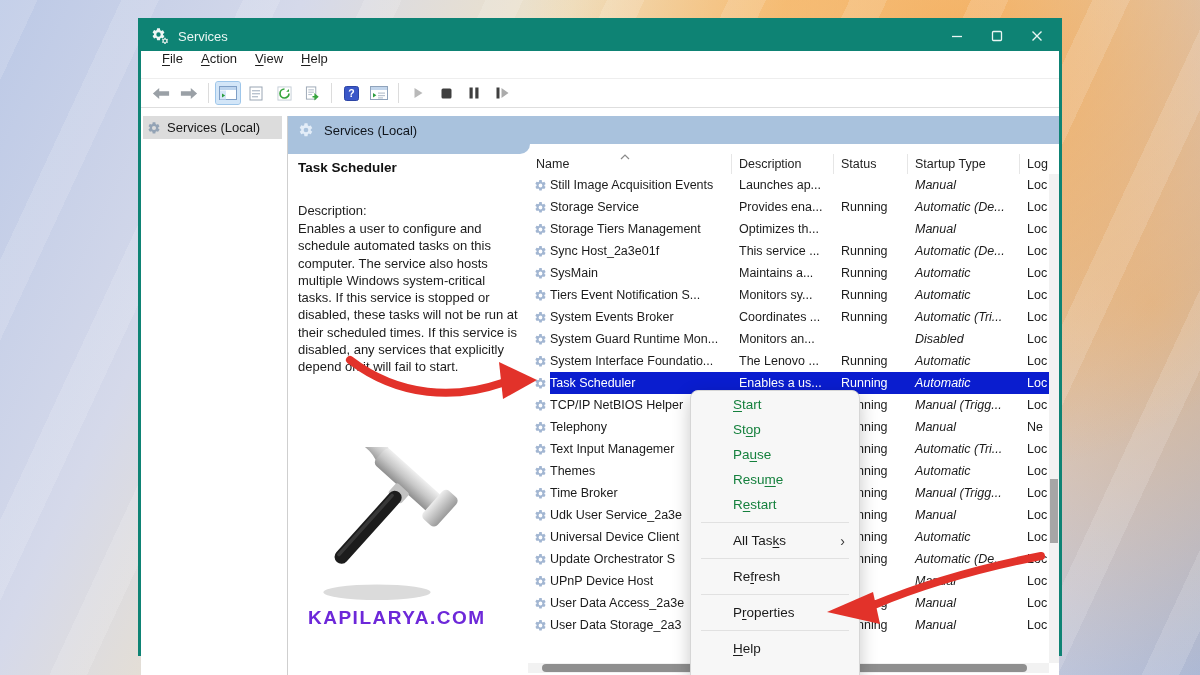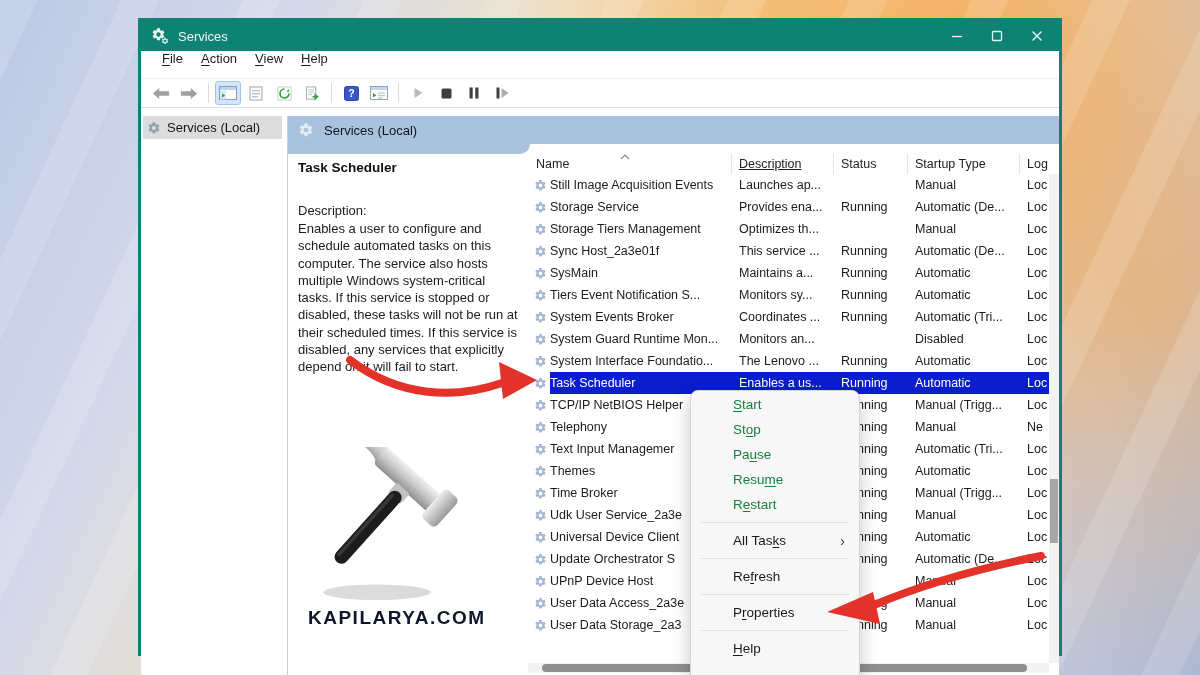--- a/index.html
+++ b/index.html
@@ -36,39 +36,39 @@
   .main-header span{font-size:13px;color:#10151c;}
   .tabstrip{height:10px;background:#fff;position:relative;}
   .tabstrip::before{content:"";position:absolute;left:0;top:0;width:242px;height:10px;background:#a9c2dd;border-bottom-right-radius:12px;}
   .main-body{display:flex;height:527px;}
   
   .desc-panel{width:240px;box-sizing:border-box;padding:6px 10px 0 10px;position:relative;}
   .svc-title{font-size:13.5px;font-weight:bold;color:#111;}
   .desc-label{font-size:13px;color:#1c1c1c;margin-top:28px;}
   .desc-text{font-size:13px;color:#1c1c1c;line-height:1.33;margin-top:2px;width:224px;}
   .hammer{position:absolute;left:18px;top:293px;}
-  .watermark{position:absolute;left:20px;top:453px;font-size:19px;font-weight:bold;color:#0f172a;letter-spacing:1.5px;text-align:center;}
+  .watermark{position:absolute;left:20px;top:453px;font-size:19px;font-weight:bold;color:#6d28d9;letter-spacing:1.5px;text-align:center;}
   
   .list{flex:1;position:relative;min-width:0;}
   .lheader{height:20px;display:flex;align-items:flex-start;position:relative;}
   .hcell{font-size:12.5px;color:#222;box-sizing:border-box;height:100%;display:flex;align-items:center;border-right:1px solid #e6e6e6;}
   .h-name{width:204px;padding-left:8px;}
-  .h-desc{width:102px;padding-left:7px;text-decoration:underline;}
+  .h-desc{width:102px;padding-left:7px;}
   .h-status{width:74px;padding-left:7px;}
   .h-startup{width:112px;padding-left:7px;}
   .h-logon{flex:1;padding-left:7px;border-right:0;overflow:hidden;}
   .sortcaret{position:absolute;left:92px;top:0px;}
   .rows{position:absolute;top:20px;left:0;right:10px;}
   .lrow{height:22px;display:flex;align-items:stretch;}
   .gcell{width:22px;display:flex;align-items:center;justify-content:flex-end;padding-right:3px;box-sizing:border-box;}
   .rin{flex:1;display:flex;align-items:center;min-width:0;}
   .c-name{width:182px;}
   .c-desc{width:102px;padding-left:7px;box-sizing:border-box;}
   .c-status{width:74px;padding-left:7px;box-sizing:border-box;}
-  .c-startup{width:112px;padding-left:7px;box-sizing:border-box;}
+  .c-startup{width:112px;padding-left:7px;box-sizing:border-box;font-style:italic;}
   .c-logon{flex:1;padding-left:7px;box-sizing:border-box;}
   .rin span{font-size:12.5px;color:#1b1b1b;white-space:nowrap;overflow:hidden;display:block;}
   .lrow.selected .rin{background:#0a1dcf;}
   .lrow.selected .rin span{color:#fff;}
   
   .vscroll{position:absolute;right:0;top:20px;bottom:18px;width:10px;background:#f2f2f2;}
   .vthumb{position:absolute;left:1px;right:1px;top:305px;height:64px;background:#a6a6a6;}
   .hscroll{position:absolute;left:0;right:10px;bottom:8px;height:10px;background:#f2f2f2;}
   .hthumb{position:absolute;top:1px;bottom:1px;left:14px;right:22px;background:#8f8f8f;border-radius:4px;}
   

